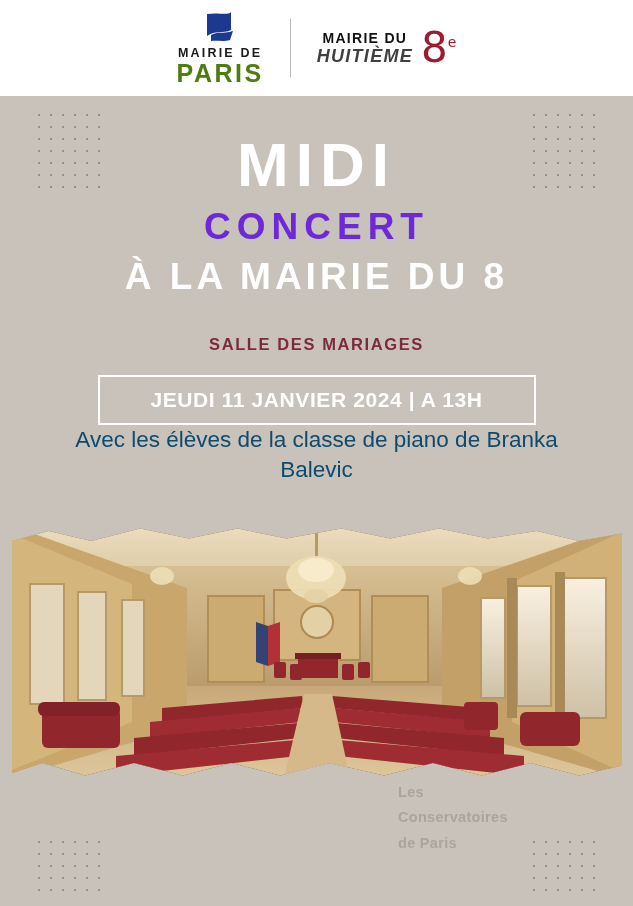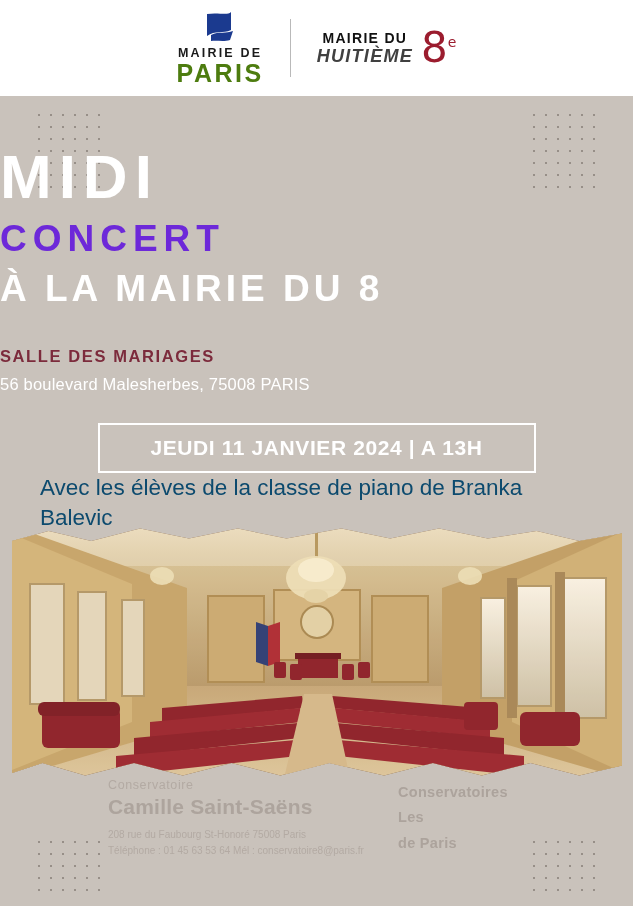--- a/index.html
+++ b/index.html
@@ -109,22 +109,22 @@
     background-size: 12px 12px;
     opacity: .85;
   }
   .dots.tl { left: 33px; top: 13px; }
   .dots.tr { right: 33px; top: 13px; }
   .dots.bl { left: 33px; bottom: 10px; height: 60px; }
   .dots.br { right: 33px; bottom: 10px; height: 60px; }
 
   .titleblock {
     position: relative;
-    padding-top: 50px;
-    text-align: left;
+    padding-top: 38px;
+    text-align: center;
     z-index: 2;
   }
   .t-midi {
     font-size: 62px;
     letter-spacing: 7px;
     color: #ffffff;
     font-weight: 700;
     line-height: 1;
   }
   .t-concert {
@@ -150,21 +150,21 @@
     font-weight: 700;
     margin-top: 40px;
   }
   .t-address {
     font-size: 16.5px;
     color: #ffffff;
     margin-top: 9px;
     letter-spacing: .2px;
   }
   .date-box {
-    margin: 29px auto 0;
+    margin: 21px auto 0;
     width: 434px;
     height: 46px;
     border: 2px solid #ffffff;
     display: flex;
     align-items: center;
     justify-content: center;
   }
   .t-date {
     font-size: 21px;
     letter-spacing: .6px;
@@ -284,21 +284,20 @@
   <div class="dots tl"></div>
   <div class="dots tr"></div>
   <div class="dots bl"></div>
   <div class="dots br"></div>
 
   <div class="titleblock">
     <div class="t-midi">MIDI</div>
     <div class="t-concert">CONCERT</div>
     <div class="t-mairie">À LA MAIRIE DU 8</div>
     <div class="t-salle">SALLE DES MARIAGES</div>
-    <div class="t-address">56 boulevard Malesherbes, 75008 PARIS</div>
 
     <div class="date-box">
       <span class="t-date">JEUDI 11 JANVIER 2024 | A 13H</span>
     </div>
 
     <div class="t-with">Avec les élèves de la classe de piano de Branka Balevic</div>
   </div>
 
   <div class="photo-wrap">
     <div class="photo">
@@ -392,26 +391,20 @@
         <rect x="26" y="176" width="82" height="14" rx="6" fill="#7d1a27"></rect>
         <rect x="508" y="186" width="60" height="34" rx="6" fill="#8d1f2d"></rect>
         <rect x="452" y="176" width="34" height="28" rx="4" fill="#8d1f2d"></rect>
 
         <rect x="0" y="0" width="610" height="252" fill="#c08b3c" opacity="0.07"></rect>
       </svg>
     </div>
   </div>
 
   <div class="footer">
-    <div class="foot-left">
-      <div class="foot-cons">Conservatoire</div>
-      <div class="foot-name">Camille Saint-Saëns</div>
-      <div class="foot-addr">208 rue du Faubourg St-Honoré 75008 Paris</div>
-      <div class="foot-addr" style="margin-top:1px">Téléphone : 01 45 63 53 64  Mél : conservatoire8@paris.fr</div>
-    </div>
     <div class="foot-right">
+      <div>Les</div>
       <div>Conservatoires</div>
-      <div>Les</div>
       <div>de Paris</div>
     </div>
   </div>
 
 </div>
 
 </body></html>

